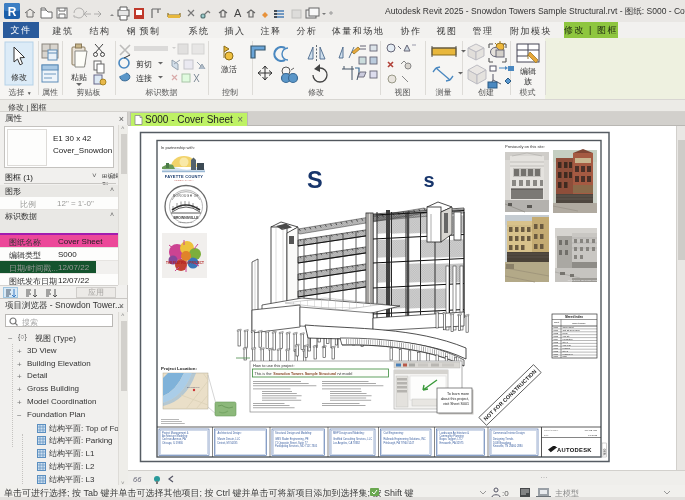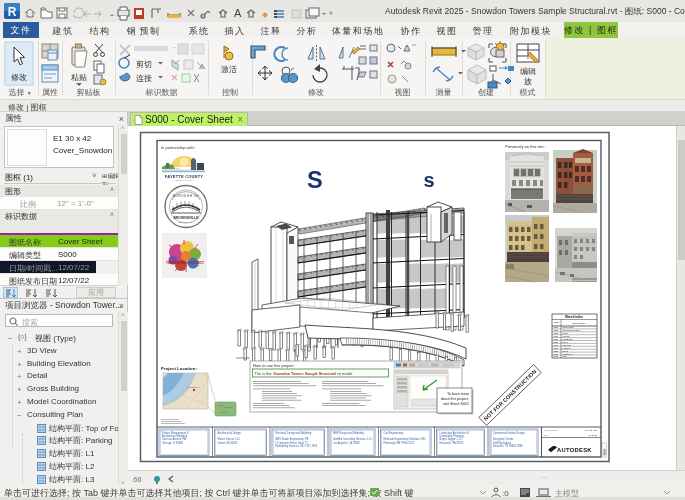--- a/index.html
+++ b/index.html
@@ -297,29 +297,29 @@
         <span style="position:absolute;right:4px;top:1px;font-size:7px;color:#666">˄</span>
       </div>
   <div class="abs" style="left:0;top:85px;width:118px;height:13px;background:#fdfdfc;border-bottom:1px solid #e6e4e1;color:#9a9a98">
         <span style="position:absolute;left:20px;top:2px">比例</span>
         <span style="position:absolute;left:57px;top:2px">12" = 1'-0"</span>
       </div>
   <div class="abs" style="left:0;top:98px;width:118px;height:27px;background:#e9e8e5;border-bottom:4px solid #a21caf">
         <span style="position:absolute;left:5px;top:1px">标识数据</span>
         <span style="position:absolute;right:4px;top:1px;font-size:7px;color:#666">˄</span>
       </div>
-  <div class="abs" style="left:0;top:123px;width:118px;height:13px;background:#84cc16;border-bottom:1px solid #e6e4e1">
+  <div class="abs" style="left:0;top:123px;width:118px;height:13px;background:#ec4899;border-bottom:1px solid #e6e4e1">
         <span style="position:absolute;left:9px;top:2px">图纸名称</span>
         <span style="position:absolute;left:58px;top:2px;color:#222">Cover Sheet</span>
       </div>
   <div class="abs" style="left:0;top:136px;width:118px;height:13px;background:#fdfdfc;border-bottom:1px solid #e6e4e1">
         <span style="position:absolute;left:9px;top:2px">编辑类型</span>
         <span style="position:absolute;left:58px;top:2px;color:#222">S000</span>
       </div>
-  <div class="abs" style="left:0;top:149px;width:96px;height:13px;background:#0f172a;border-bottom:1px solid #e6e4e1;color:#9a9a98">
+  <div class="abs" style="left:0;top:149px;width:96px;height:13px;background:#14532d;border-bottom:1px solid #e6e4e1;color:#9a9a98">
         <span style="position:absolute;left:9px;top:2px">日期/时间戳...</span>
         <span style="position:absolute;left:58px;top:2px">12/07/22</span>
       </div>
   <div class="abs" style="left:0;top:162px;width:118px;height:13px;background:#fdfdfc;border-bottom:1px solid #e6e4e1">
         <span style="position:absolute;left:9px;top:2px">图纸发布日期</span>
         <span style="position:absolute;left:58px;top:2px;color:#222">12/07/22</span>
       </div>
   <div class="abs" style="left:118px;top:13px;width:10px;height:160px;background:#eeede9;border-left:1px solid #dddbd7">
         <span style="position:absolute;left:2px;top:0;font-size:6px;color:#888">˄</span>
         <div style="position:absolute;left:2px;top:9px;width:6px;height:40px;background:#d2d0cc"></div>
@@ -358,21 +358,21 @@
         <span style="position:absolute;left:27px;top:14.8px;white-space:nowrap">3D View</span>
         <span style="position:absolute;left:17px;top:28.6px;color:#777;font-size:8px">+</span>
         <span style="position:absolute;left:27px;top:27.6px;white-space:nowrap">Building Elevation</span>
         <span style="position:absolute;left:17px;top:41.400000000000006px;color:#777;font-size:8px">+</span>
         <span style="position:absolute;left:27px;top:40.400000000000006px;white-space:nowrap">Detail</span>
         <span style="position:absolute;left:17px;top:54.2px;color:#777;font-size:8px">+</span>
         <span style="position:absolute;left:27px;top:53.2px;white-space:nowrap">Gross Building</span>
         <span style="position:absolute;left:17px;top:67px;color:#777;font-size:8px">+</span>
         <span style="position:absolute;left:27px;top:66px;white-space:nowrap">Model Coordination</span>
         <span style="position:absolute;left:17px;top:79.8px;color:#777;font-size:8px">−</span>
-        <span style="position:absolute;left:27px;top:78.8px;white-space:nowrap">Consulting Plan</span>
+        <span style="position:absolute;left:27px;top:78.8px;white-space:nowrap">Foundation Plan</span>
         <svg style="position:absolute;left:37px;top:92.6px" width="9" height="9">
           <rect x="0.5" y="0.5" width="8" height="8" fill="#cfe0f0" stroke="#5b8fc0"></rect>
           <path d="M1,3h7M1,6h7M3,1v7M6,1v7" stroke="#5b8fc0" stroke-width="0.7"></path>
         </svg>
         <span style="position:absolute;left:49px;top:91.6px;white-space:nowrap">结构平面: Top of Fo</span>
         <svg style="position:absolute;left:37px;top:105.39999999999999px" width="9" height="9">
           <rect x="0.5" y="0.5" width="8" height="8" fill="#cfe0f0" stroke="#5b8fc0"></rect>
           <path d="M1,3h7M1,6h7M3,1v7M6,1v7" stroke="#5b8fc0" stroke-width="0.7"></path>
         </svg>
         <span style="position:absolute;left:49px;top:104.39999999999999px;white-space:nowrap">结构平面: Parking</span>

